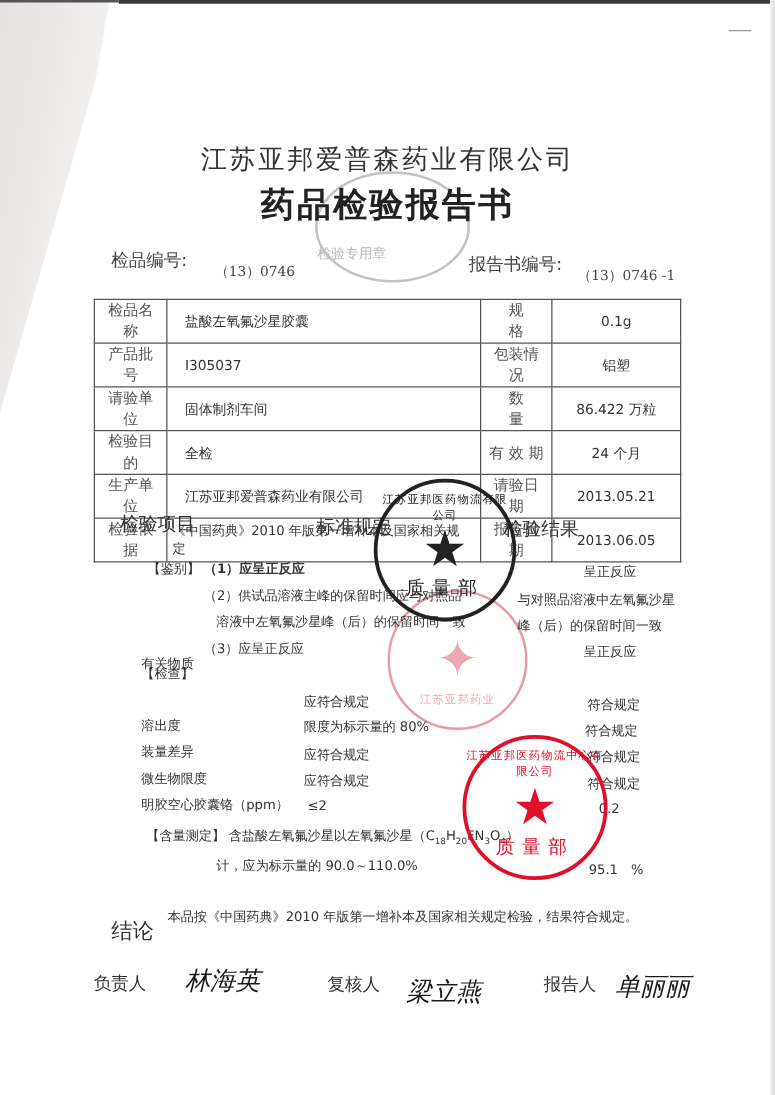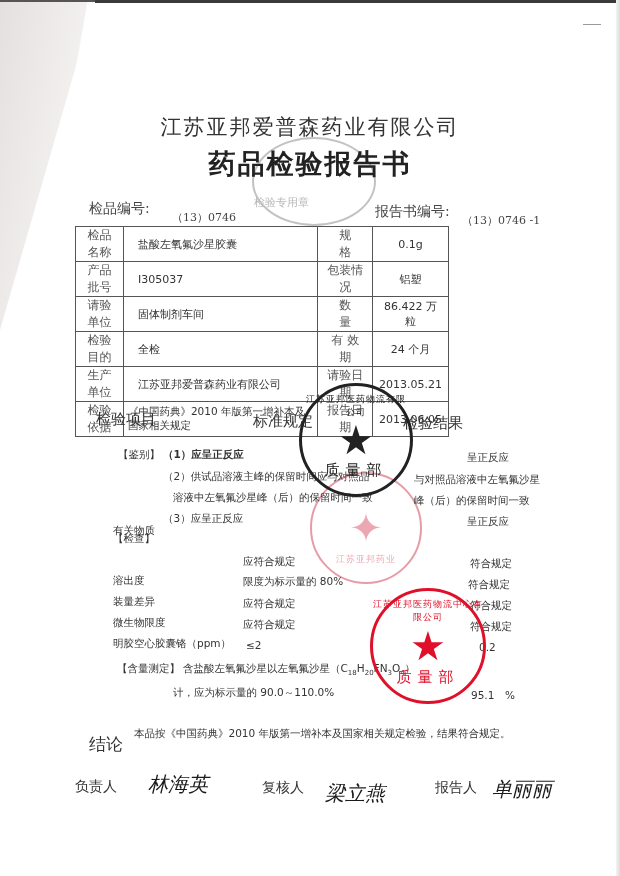--- a/index.html
+++ b/index.html
@@ -21,21 +21,21 @@
   .company { left:0; width:620px; top:113px; text-align:center; font-size:21px; letter-spacing:2px; font-family:"DejaVu Serif", serif; color:#333; }
   .title { left:0; width:620px; top:146px; text-align:center; font-size:27px; font-weight:bold; letter-spacing:2px; font-family:"DejaVu Sans", sans-serif; color:#222; }
   .small { font-size:14px; font-family:"DejaVu Sans", sans-serif; color:#444; }
   .smallserif { font-size:11px; font-family:"DejaVu Serif", serif; color:#444; }
   .stamp-gray {
     position:absolute; left:252px; top:137px; width:120px; height:85px; border-radius:50%;
     border:2px solid #9b9b9b; opacity:.6;
   }
   .stamp-gray .st { position:absolute; left:0; width:100%; text-align:left; bottom:14px; font-size:11px; color:#8a8a8a; font-family:"DejaVu Sans",sans-serif; }
   table.info {
-    position:absolute; left:75px; top:226px; width:374px; border-collapse:collapse;
+    position:absolute; left:75px; top:239px; width:470px; border-collapse:collapse;
     font-family:"DejaVu Sans", sans-serif; font-size:11px; color:#333;
   }
   table.info td { border:1px solid #555; height:27px; padding:0 6px; vertical-align:middle; }
   table.info td.lbl { width:45px; text-align:center; color:#555; font-size:12px; }
   table.info td.val { width:230px; padding-left:14px; }
   table.info td.lbl2 { width:44px; text-align:center; color:#555; font-size:12px; }
   table.info td.val2 { text-align:center; }
   .hdr { font-size:15px; font-family:"DejaVu Serif", serif; color:#333; }
   .row { font-size:10.5px; font-family:"DejaVu Sans", sans-serif; color:#333; }
   .stamp {

